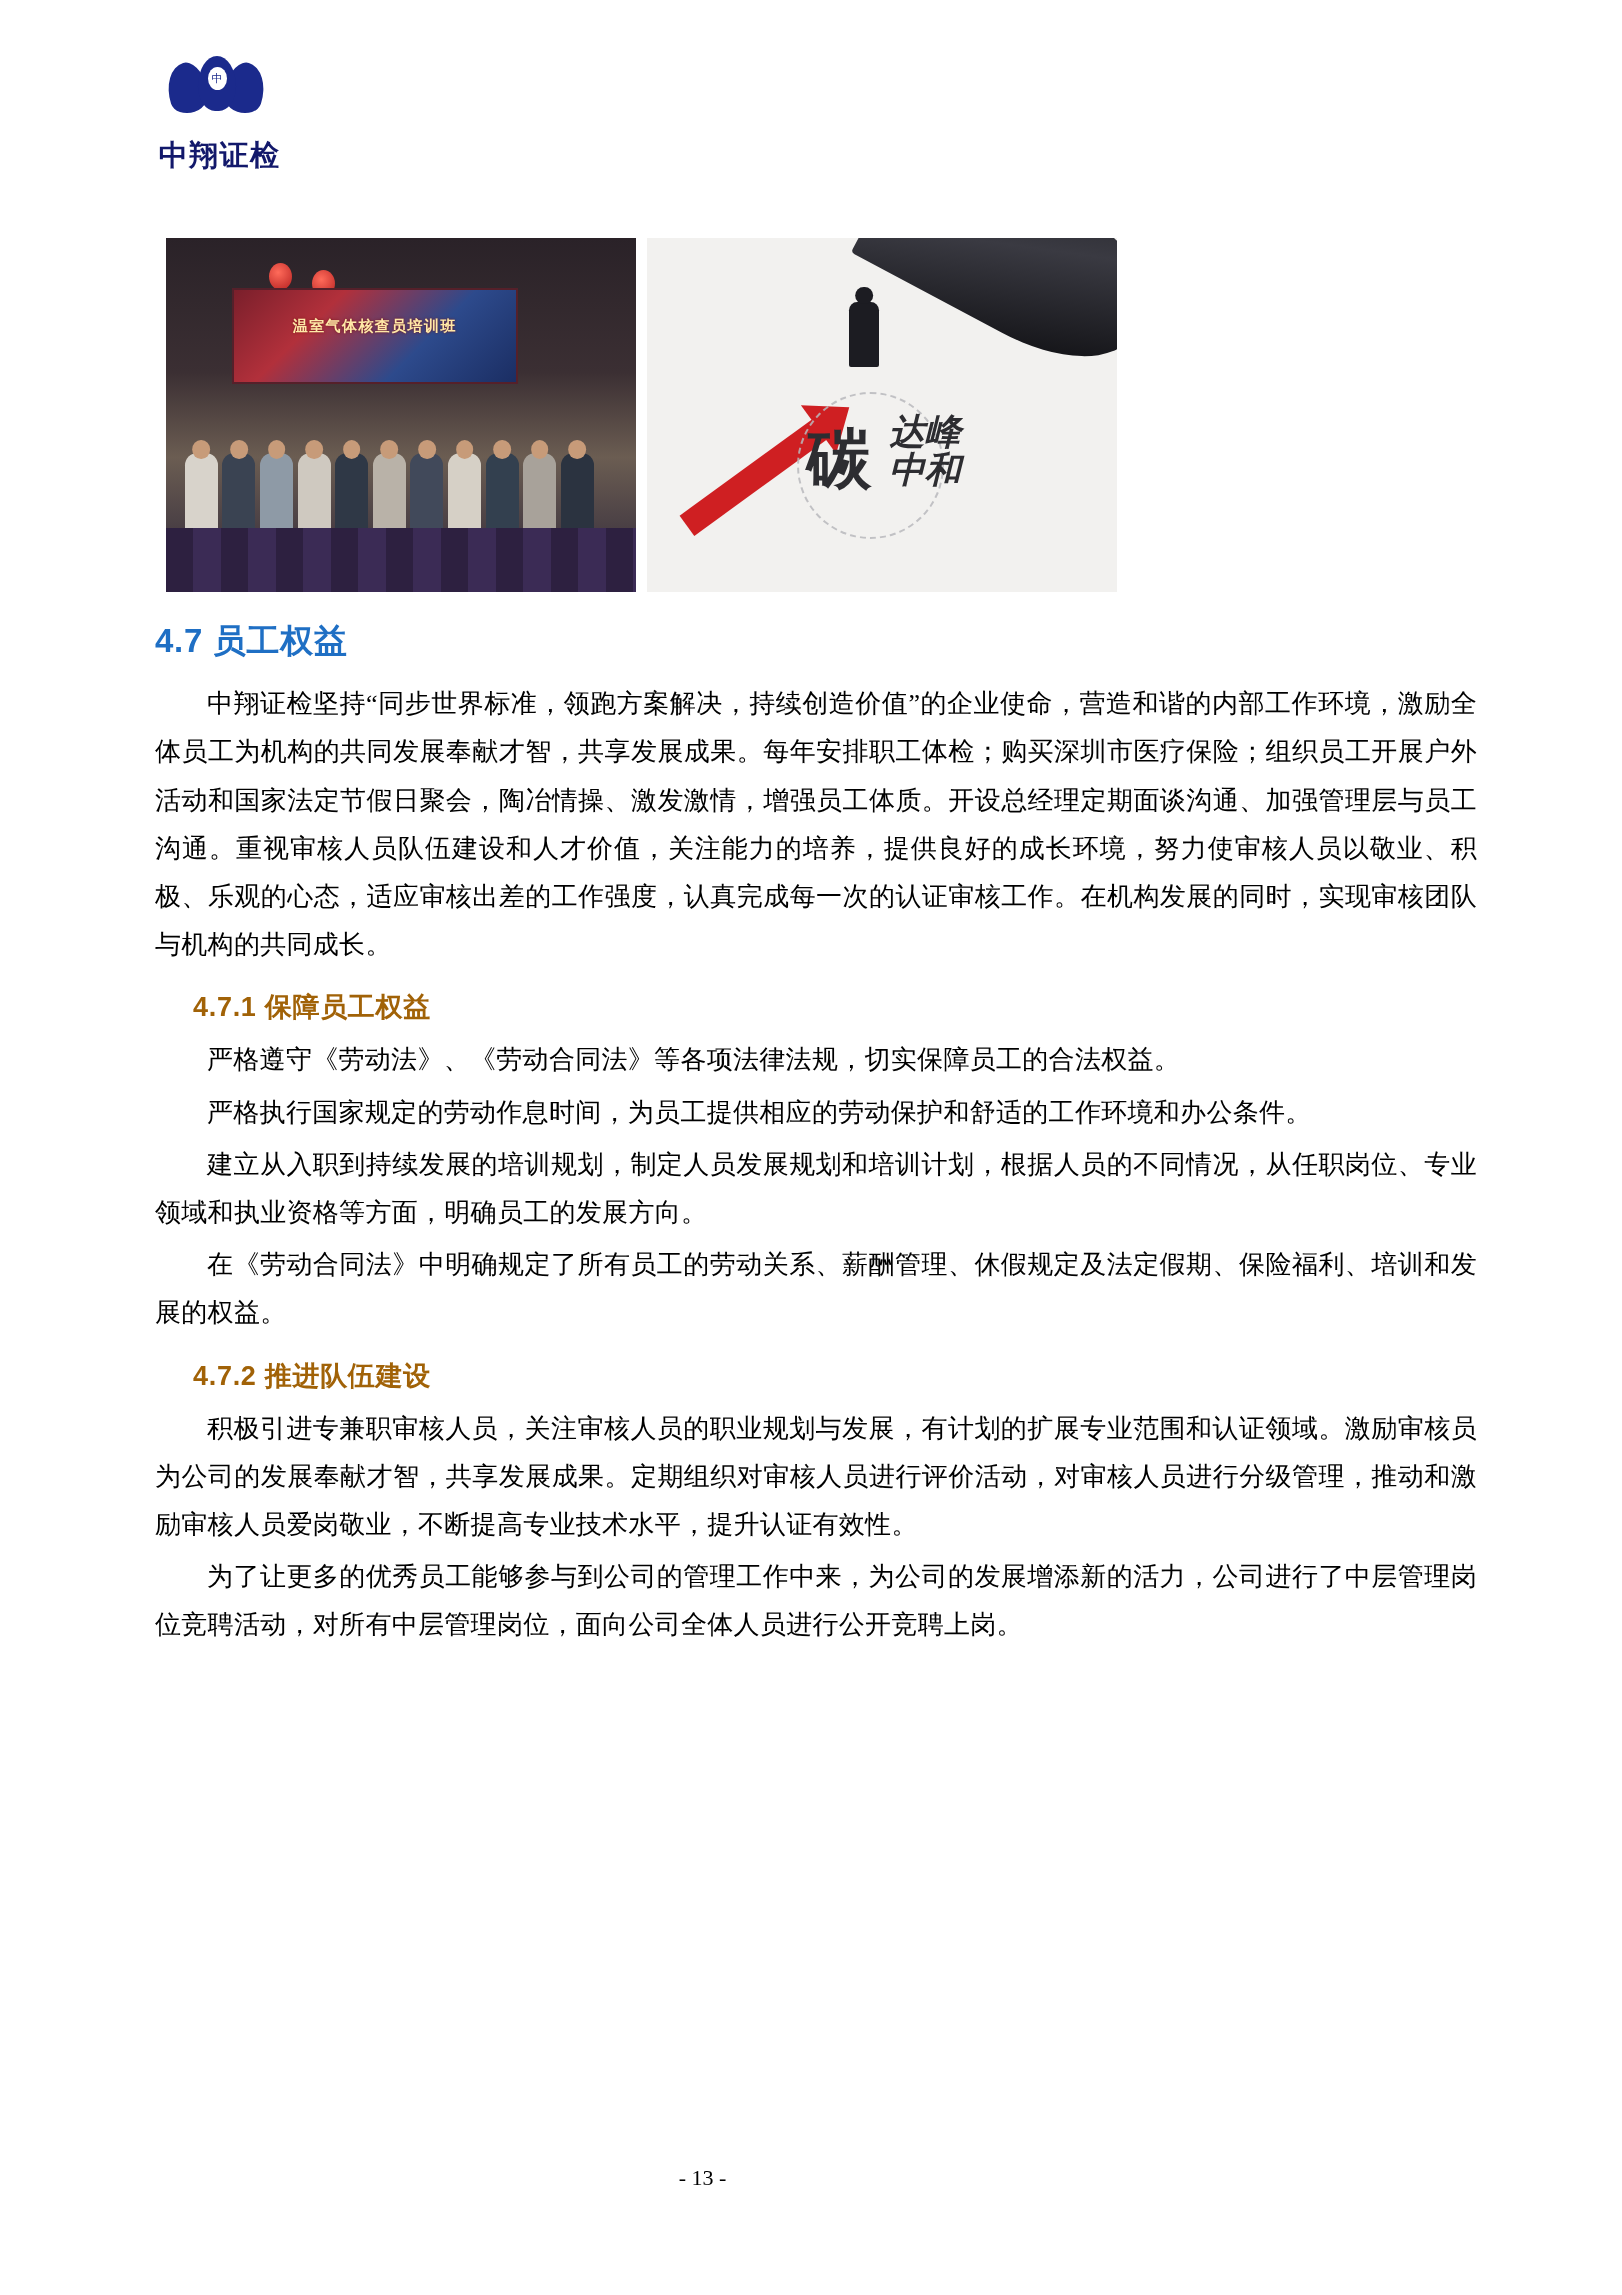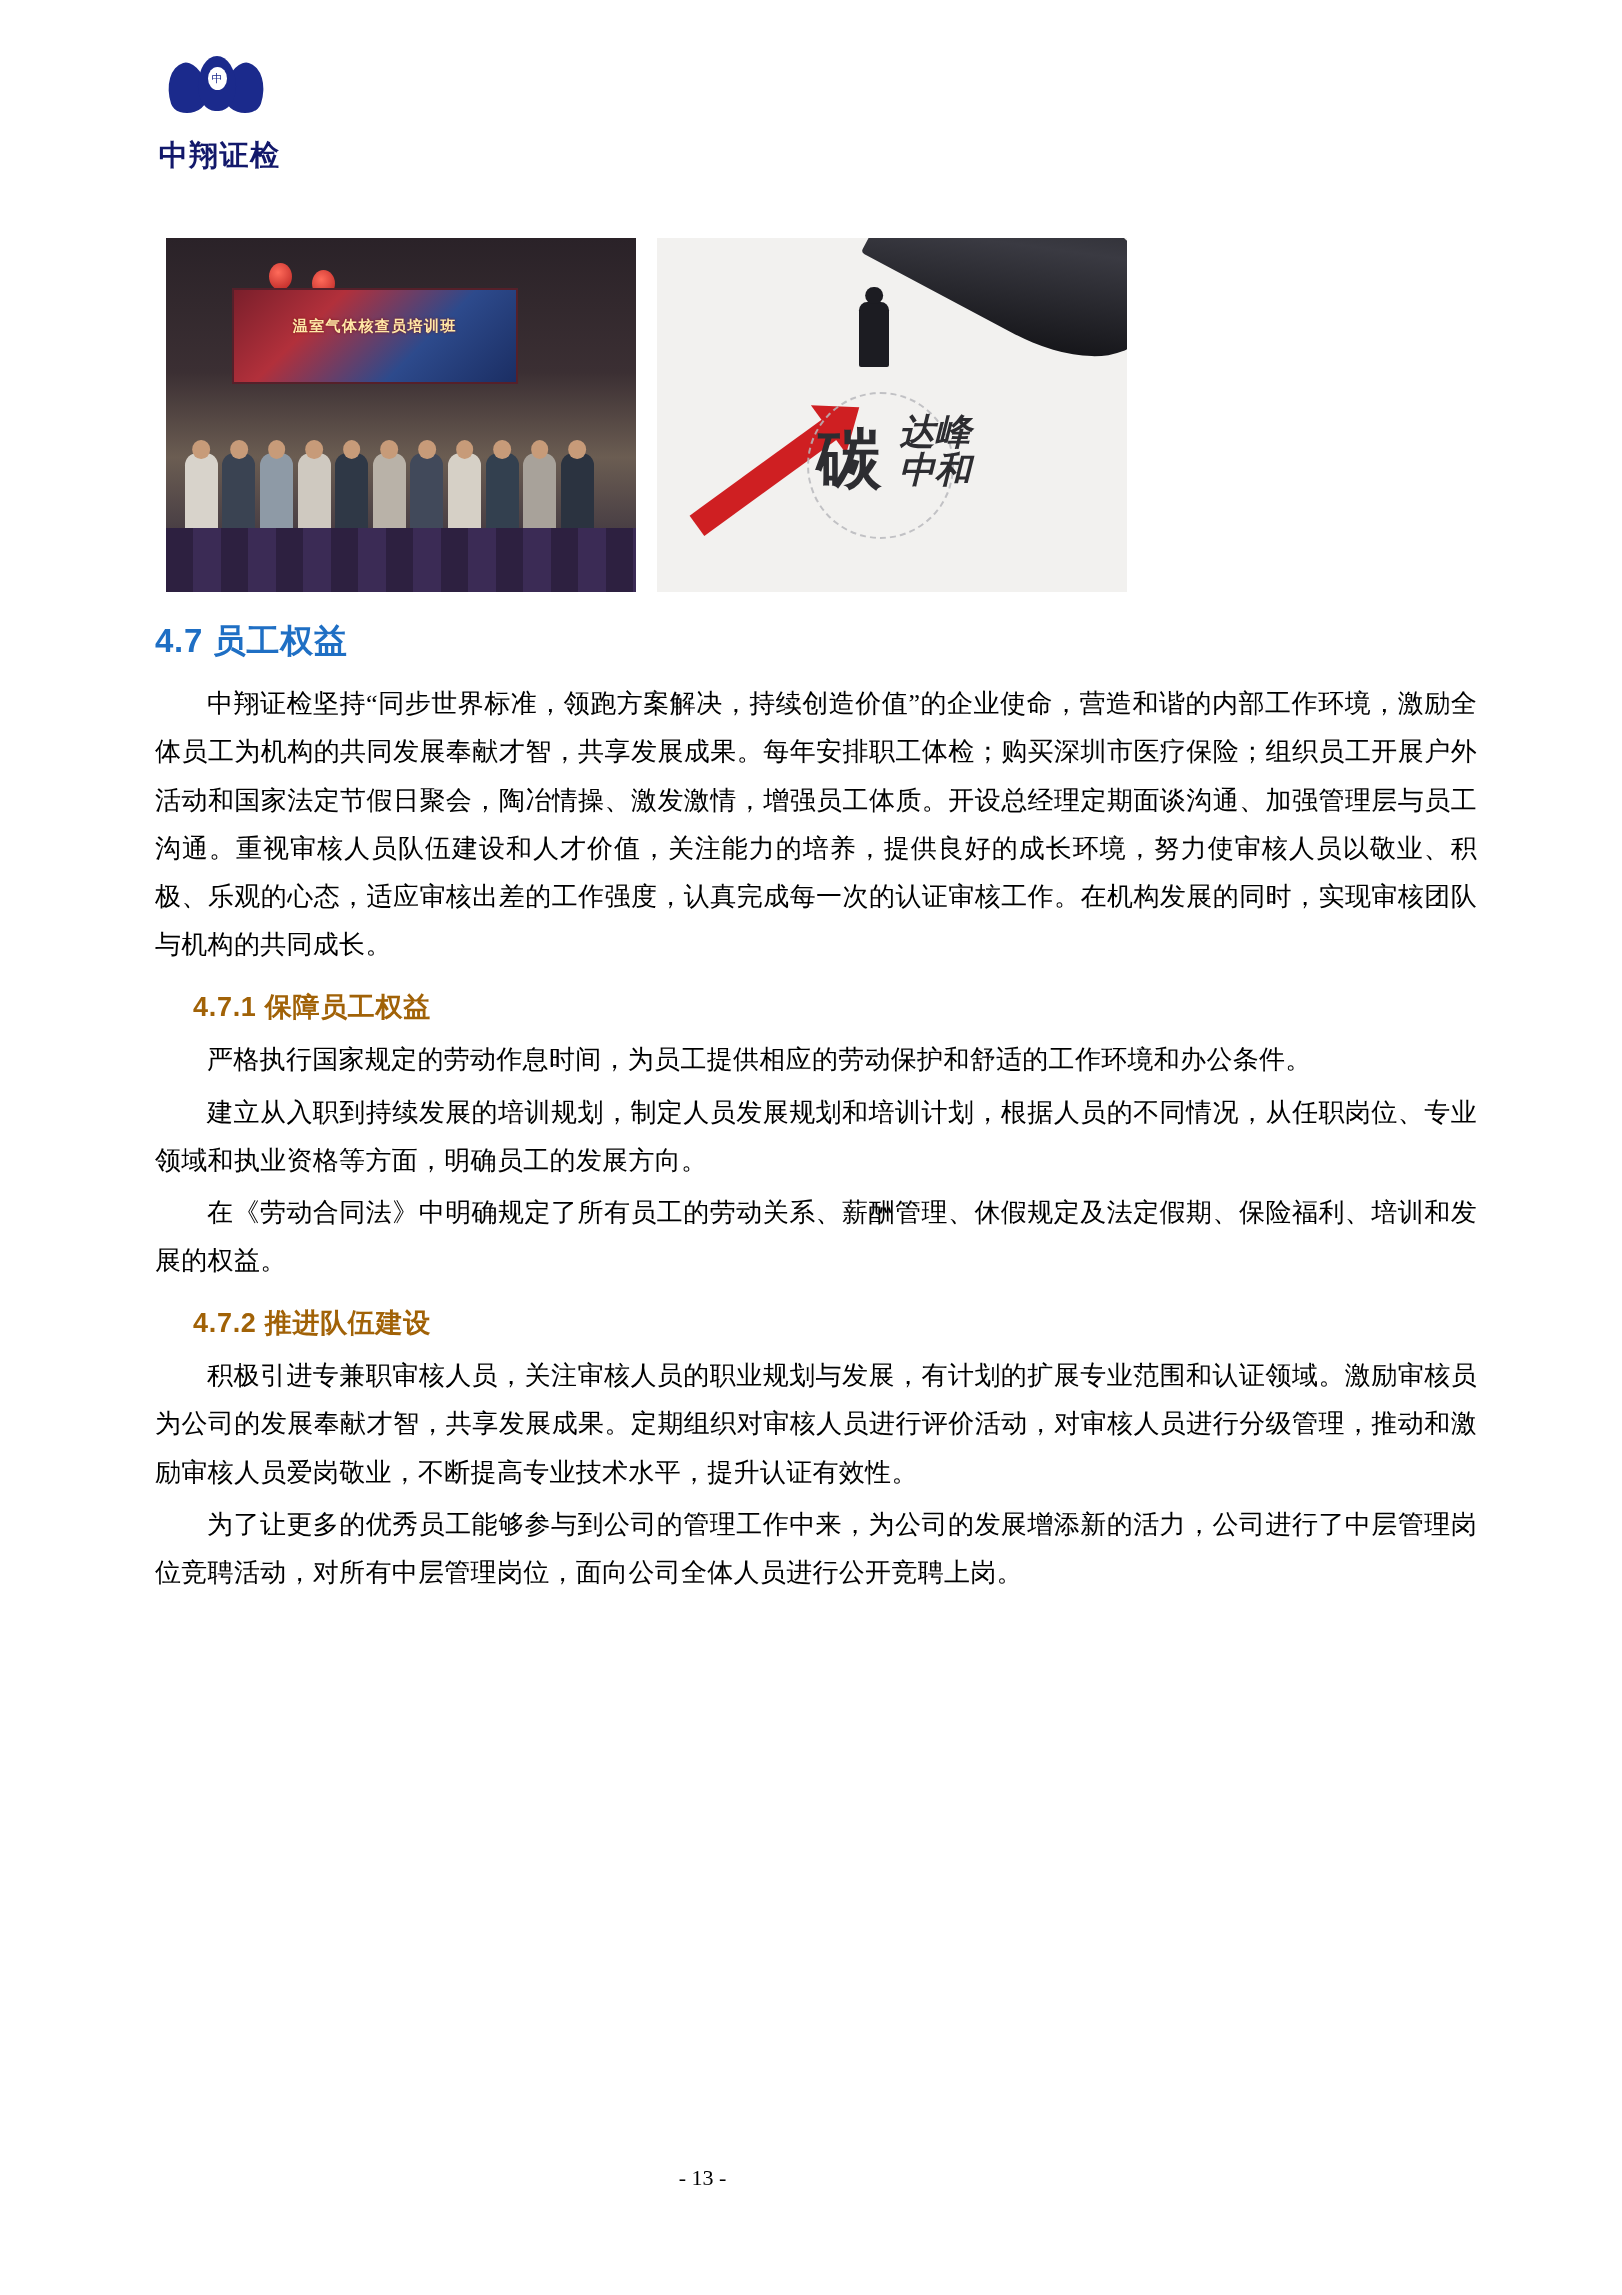--- a/index.html
+++ b/index.html
@@ -96,21 +96,21 @@
     text-align: justify;
     text-justify: inter-ideograph;
     letter-spacing: 0.3px;
   }
   p.indent {
     text-indent: 2em;
   }
   
   .figure-row {
     display: flex;
-    gap: 21px;
+    gap: 11px;
     margin-top: 40px;
     margin-bottom: 27px;
     margin-left: 11px;
   }
   .photo {
     position: relative;
     overflow: hidden;
   }
   .photo-left {
     width: 470px;
@@ -373,20 +373,21 @@
           </div>
         </div>
       </div>
 
     </div>
 
     <h2 class="h-main">4.7 员工权益</h2>
     <p class="body indent">中翔证检坚持“同步世界标准，领跑方案解决，持续创造价值”的企业使命，营造和谐的内部工作环境，激励全体员工为机构的共同发展奉献才智，共享发展成果。每年安排职工体检；购买深圳市医疗保险；组织员工开展户外活动和国家法定节假日聚会，陶冶情操、激发激情，增强员工体质。开设总经理定期面谈沟通、加强管理层与员工沟通。重视审核人员队伍建设和人才价值，关注能力的培养，提供良好的成长环境，努力使审核人员以敬业、积极、乐观的心态，适应审核出差的工作强度，认真完成每一次的认证审核工作。在机构发展的同时，实现审核团队与机构的共同成长。</p>
 
     <h3 class="h-sub">4.7.1 保障员工权益</h3>
+    <p class="body indent">严格遵守《劳动法》、《劳动合同法》等各项法律法规，切实保障员工的合法权益。</p>
     <p class="body indent">严格执行国家规定的劳动作息时间，为员工提供相应的劳动保护和舒适的工作环境和办公条件。</p>
     <p class="body indent">建立从入职到持续发展的培训规划，制定人员发展规划和培训计划，根据人员的不同情况，从任职岗位、专业领域和执业资格等方面，明确员工的发展方向。</p>
     <p class="body indent">在《劳动合同法》中明确规定了所有员工的劳动关系、薪酬管理、休假规定及法定假期、保险福利、培训和发展的权益。</p>
 
     <h3 class="h-sub">4.7.2 推进队伍建设</h3>
     <p class="body indent">积极引进专兼职审核人员，关注审核人员的职业规划与发展，有计划的扩展专业范围和认证领域。激励审核员为公司的发展奉献才智，共享发展成果。定期组织对审核人员进行评价活动，对审核人员进行分级管理，推动和激励审核人员爱岗敬业，不断提高专业技术水平，提升认证有效性。</p>
     <p class="body indent">为了让更多的优秀员工能够参与到公司的管理工作中来，为公司的发展增添新的活力，公司进行了中层管理岗位竞聘活动，对所有中层管理岗位，面向公司全体人员进行公开竞聘上岗。</p>
 
   </div>
 

